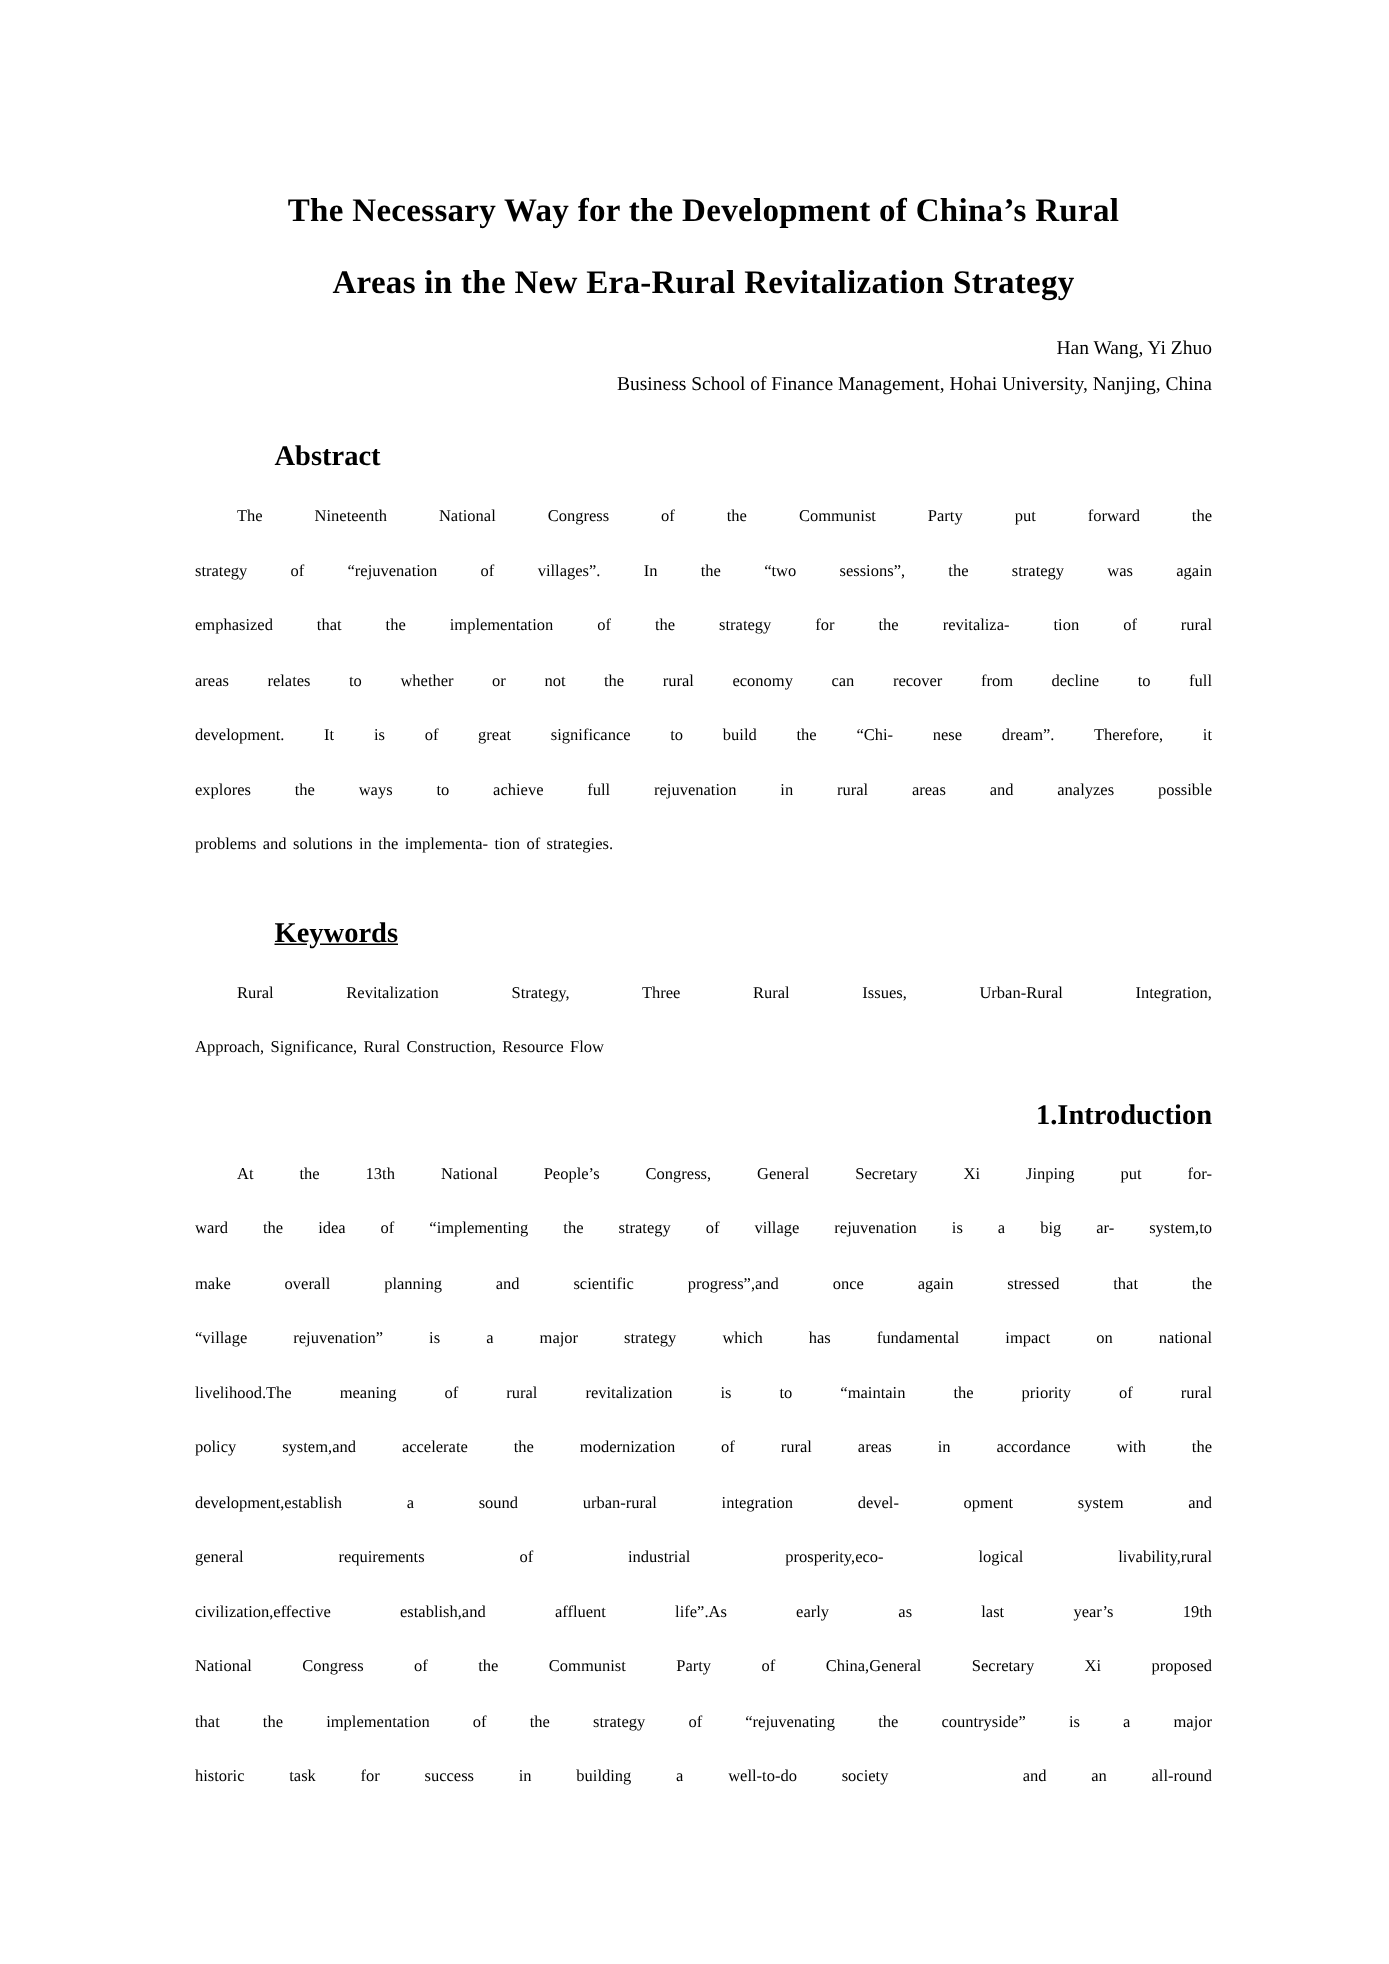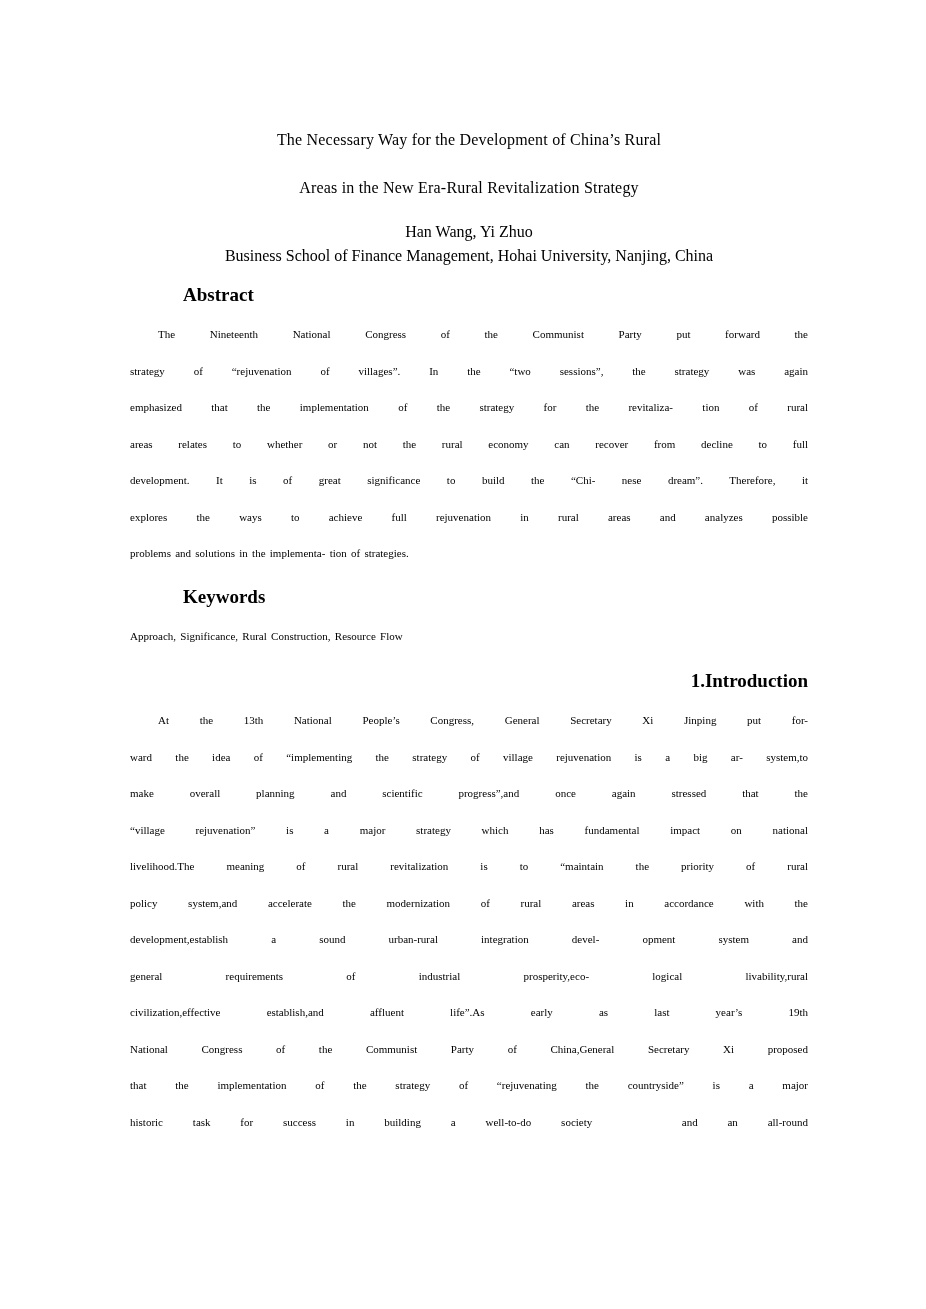--- a/index.html
+++ b/index.html
@@ -18,40 +18,40 @@
   }
   .content {
     position: absolute;
     left: 130px;
     top: 0;
     width: 678px;
   }
   .title-block {
     margin-top: 116px;
     text-align: center;
-    font-weight: normal;
-    font-size: 16px;
+    font-weight: bold;
+    font-size: 22px;
     line-height: 48px;
     letter-spacing: 0.2px;
   }
   .byline {
-    text-align: center;
-    font-size: 16px;
+    text-align: right;
+    font-size: 13px;
     line-height: 24px;
   }
   .authors { margin-top: 8px; }
   .affiliation { margin-top: 0px; }
   .sec-heading {
     font-weight: bold;
     font-size: 19px;
     line-height: 25px;
     padding-left: 53px;
   }
-  .h-abstract { margin-top: 14px; }
-  .h-keywords { margin-top: 12px; }
+  .h-abstract { margin-top: 24px; }
+  .h-keywords { margin-top: 28px; text-decoration: underline; }
   .h-intro    { margin-top: 14px; text-align: right; }
   .para {
     font-size: 11px;
     margin-top: 9px;
     word-spacing: 1.5px;
   }
   .para .tline {
     height: 36.5px;
     line-height: 36.5px;
     white-space: normal;
@@ -86,20 +86,21 @@
       <div class="tline just">strategy of “rejuvenation of villages”. In the “two sessions”, the strategy was again</div>
       <div class="tline just">emphasized that the implementation of the strategy for the revitaliza- tion of rural</div>
       <div class="tline just">areas relates to whether or not the rural economy can recover from decline to full</div>
       <div class="tline just">development. It is of great significance to build the “Chi- nese dream”. Therefore, it</div>
       <div class="tline just">explores the ways to achieve full rejuvenation in rural areas and analyzes possible</div>
       <div class="tline lastline">problems and solutions in the implementa- tion of strategies.</div>
     </div>
 
     <div class="sec-heading h-keywords">Keywords</div>
     <div class="para">
+      <div class="tline just indent">Rural Revitalization Strategy, Three Rural Issues, Urban-Rural Integration,</div>
       <div class="tline lastline">Approach, Significance, Rural Construction, Resource Flow</div>
     </div>
 
     <div class="sec-heading h-intro">1.Introduction</div>
     <div class="para">
       <div class="tline just indent">At the 13th National People’s Congress, General Secretary Xi Jinping put for-</div>
       <div class="tline just">ward the idea of “implementing the strategy of village rejuvenation is a big ar- system,to</div>
       <div class="tline just">make overall planning and scientific progress”,and once again stressed that the</div>
       <div class="tline just">“village rejuvenation” is a major strategy which has fundamental impact on national</div>
       <div class="tline just">livelihood.The meaning of rural revitalization is to “maintain the priority of rural</div>

